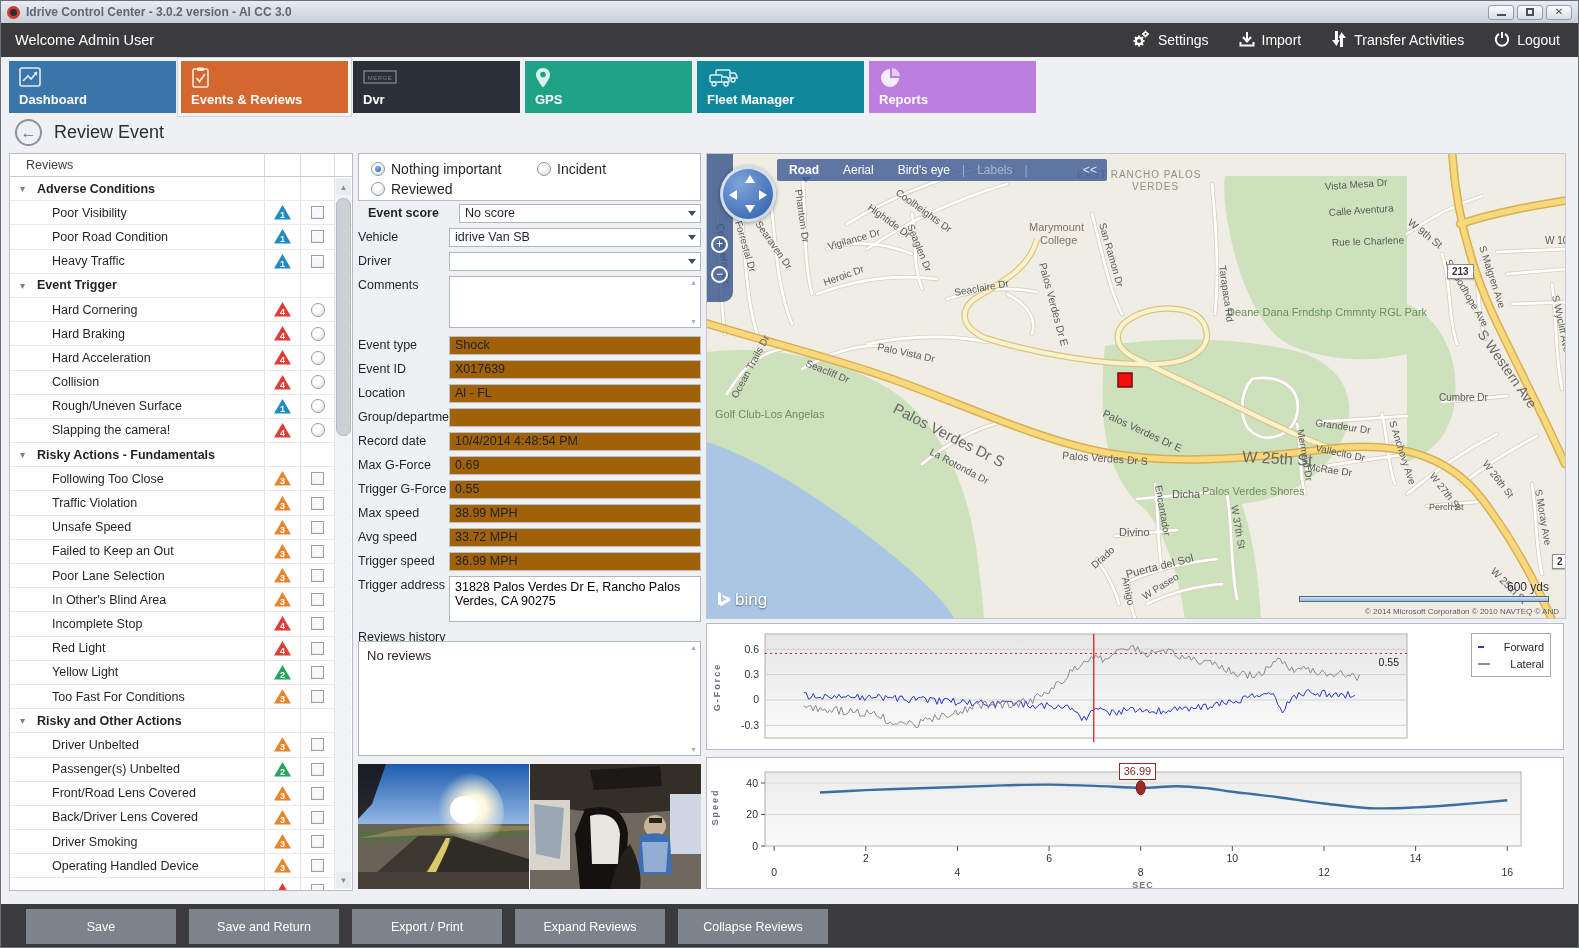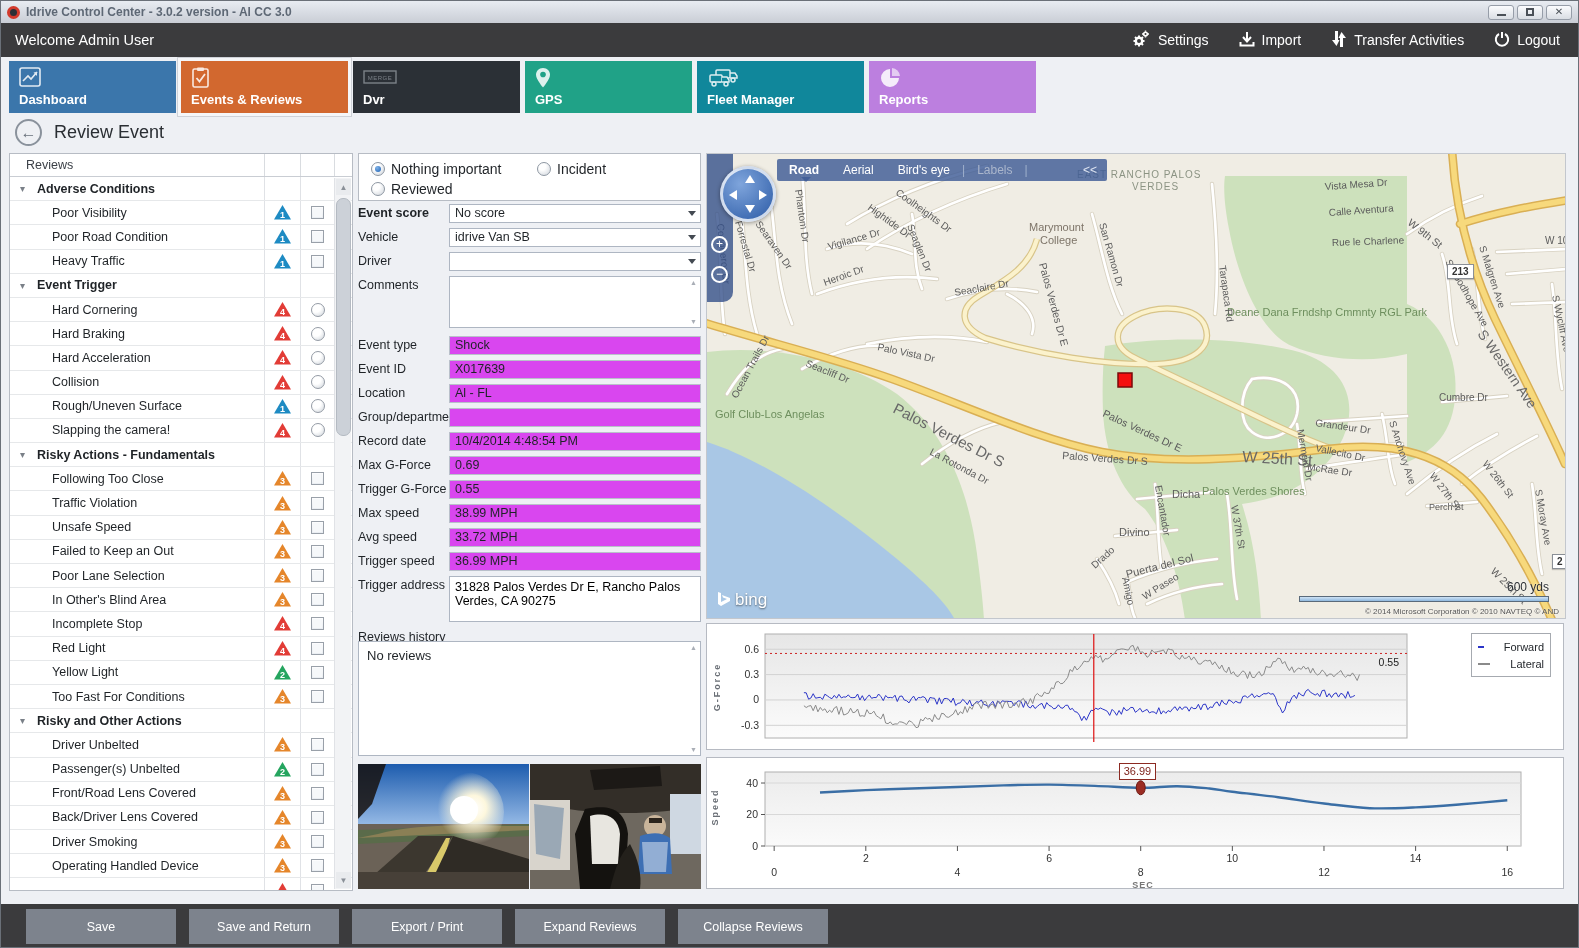--- a/index.html
+++ b/index.html
@@ -44,23 +44,23 @@
   .sbtn{position:absolute;left:1px;width:15px;height:16px;background:#e9ebee;color:#8a9098;font-size:8px;display:flex;align-items:center;justify-content:center;}
   #tree-thumb{position:absolute;left:1px;top:20px;width:15px;height:238px;background:#ccd1d8;border:1px solid #b4bac2;border-radius:7px;}
   
   #midpanel{position:absolute;left:357px;top:152px;width:343px;height:736px;}
   #class-box{position:absolute;left:0;top:0;width:343px;height:48px;background:#fff;border:1px solid #b7bcc4;}
   .radio-opt{position:absolute;display:flex;align-items:center;gap:6px;font-size:14px;color:#1f2327;}
   .rb2{width:14px;height:14px;border-radius:50%;border:1px solid #8e97a2;background:radial-gradient(circle at 35% 30%,#fff 30%,#cdd3da);position:relative;}
   .rb2.sel:after{content:"";position:absolute;left:3px;top:3px;width:6px;height:6px;border-radius:50%;background:radial-gradient(circle at 35% 30%,#7fb2e8,#1f62b4);}
   .frow{position:absolute;left:0;width:343px;display:flex;}
   .flabel{width:91px;flex:0 0 91px;font-size:12.5px;color:#1f2327;padding-top:2px;}
-  .flabel.bold{font-weight:bold;}
+  .flabel.bold{font-weight:bold;margin-left:10px;}
   .fbox{flex:1;height:19px;border:1px solid #aeb6c2;background:#fff;font-size:12.5px;color:#1f2327;padding:1px 5px 0 5px;position:relative;}
-  .fbox.ro{background:#d946ef;border-color:#b9c0ca;}
+  .fbox.ro{background:#a16207;border-color:#b9c0ca;}
   .fbox .arrow{position:absolute;right:4px;top:6px;width:0;height:0;border-left:4px solid transparent;border-right:4px solid transparent;border-top:5px solid #444a52;}
   .farea{flex:1;border:1px solid #aeb6c2;background:#fff;position:relative;font-size:12.5px;padding:3px 14px 0 5px;}
   .mini-arrows{position:absolute;right:2px;top:2px;bottom:2px;width:9px;display:flex;flex-direction:column;justify-content:space-between;color:#a9aeb6;font-size:7px;text-align:center;}
   #rh-label{position:absolute;left:0;top:477px;font-size:12.5px;color:#1f2327;}
   #rh-box{position:absolute;left:0;top:488px;width:343px;height:115px;background:#fff;border:1px solid #aeb6c2;font-size:13px;color:#1f2327;padding:6px 8px;}
   #videos{position:absolute;left:0;top:611px;width:343px;height:125px;display:flex;gap:1px;}
   .vid{flex:1;position:relative;overflow:hidden;background:#222;}
   
   #map{position:absolute;left:705px;top:152px;width:860px;height:466px;border:1px solid #c3c7cd;overflow:hidden;background:#f0ede4;}
   #map-topbar{position:absolute;left:70px;top:5px;width:330px;height:22px;background:rgba(62,92,150,.82);border-radius:2px;display:flex;align-items:center;color:#fff;font-size:12px;z-index:5;}

